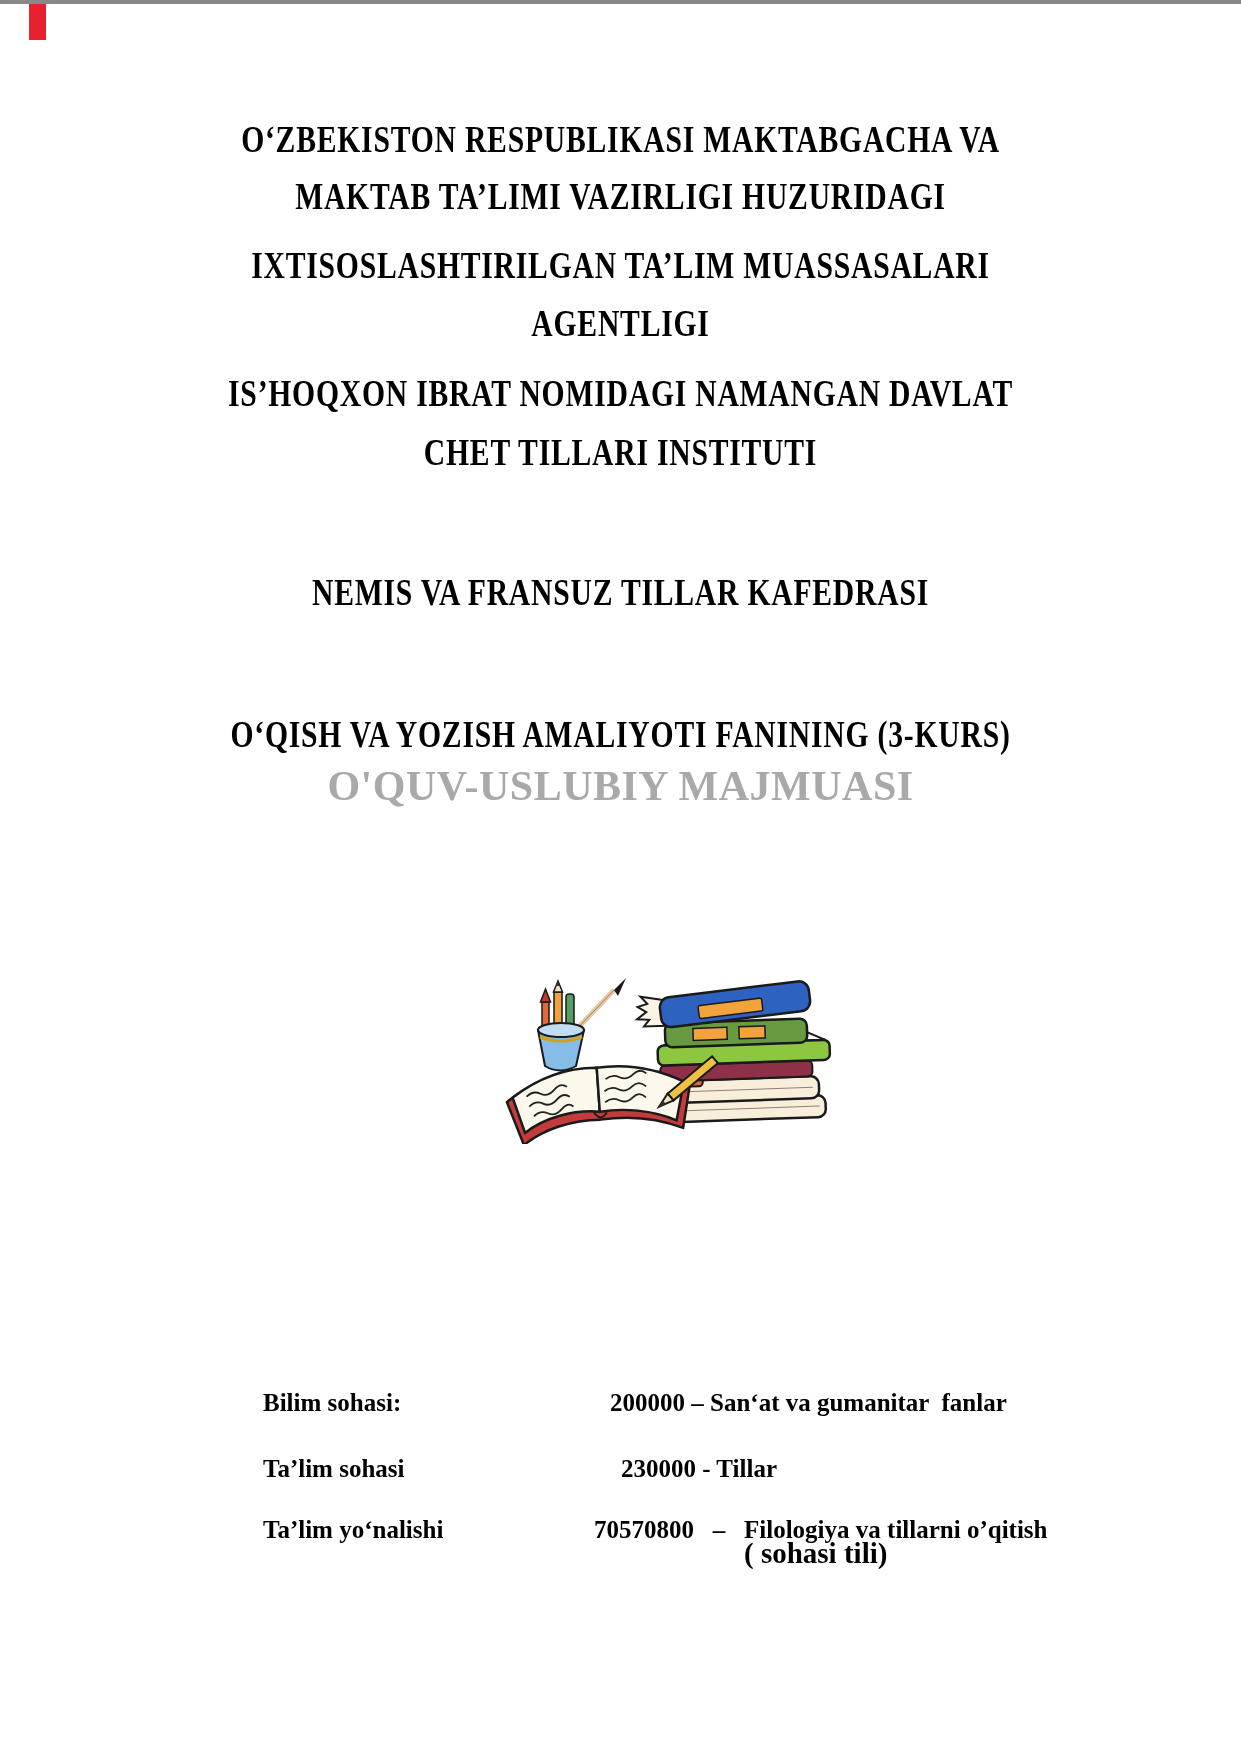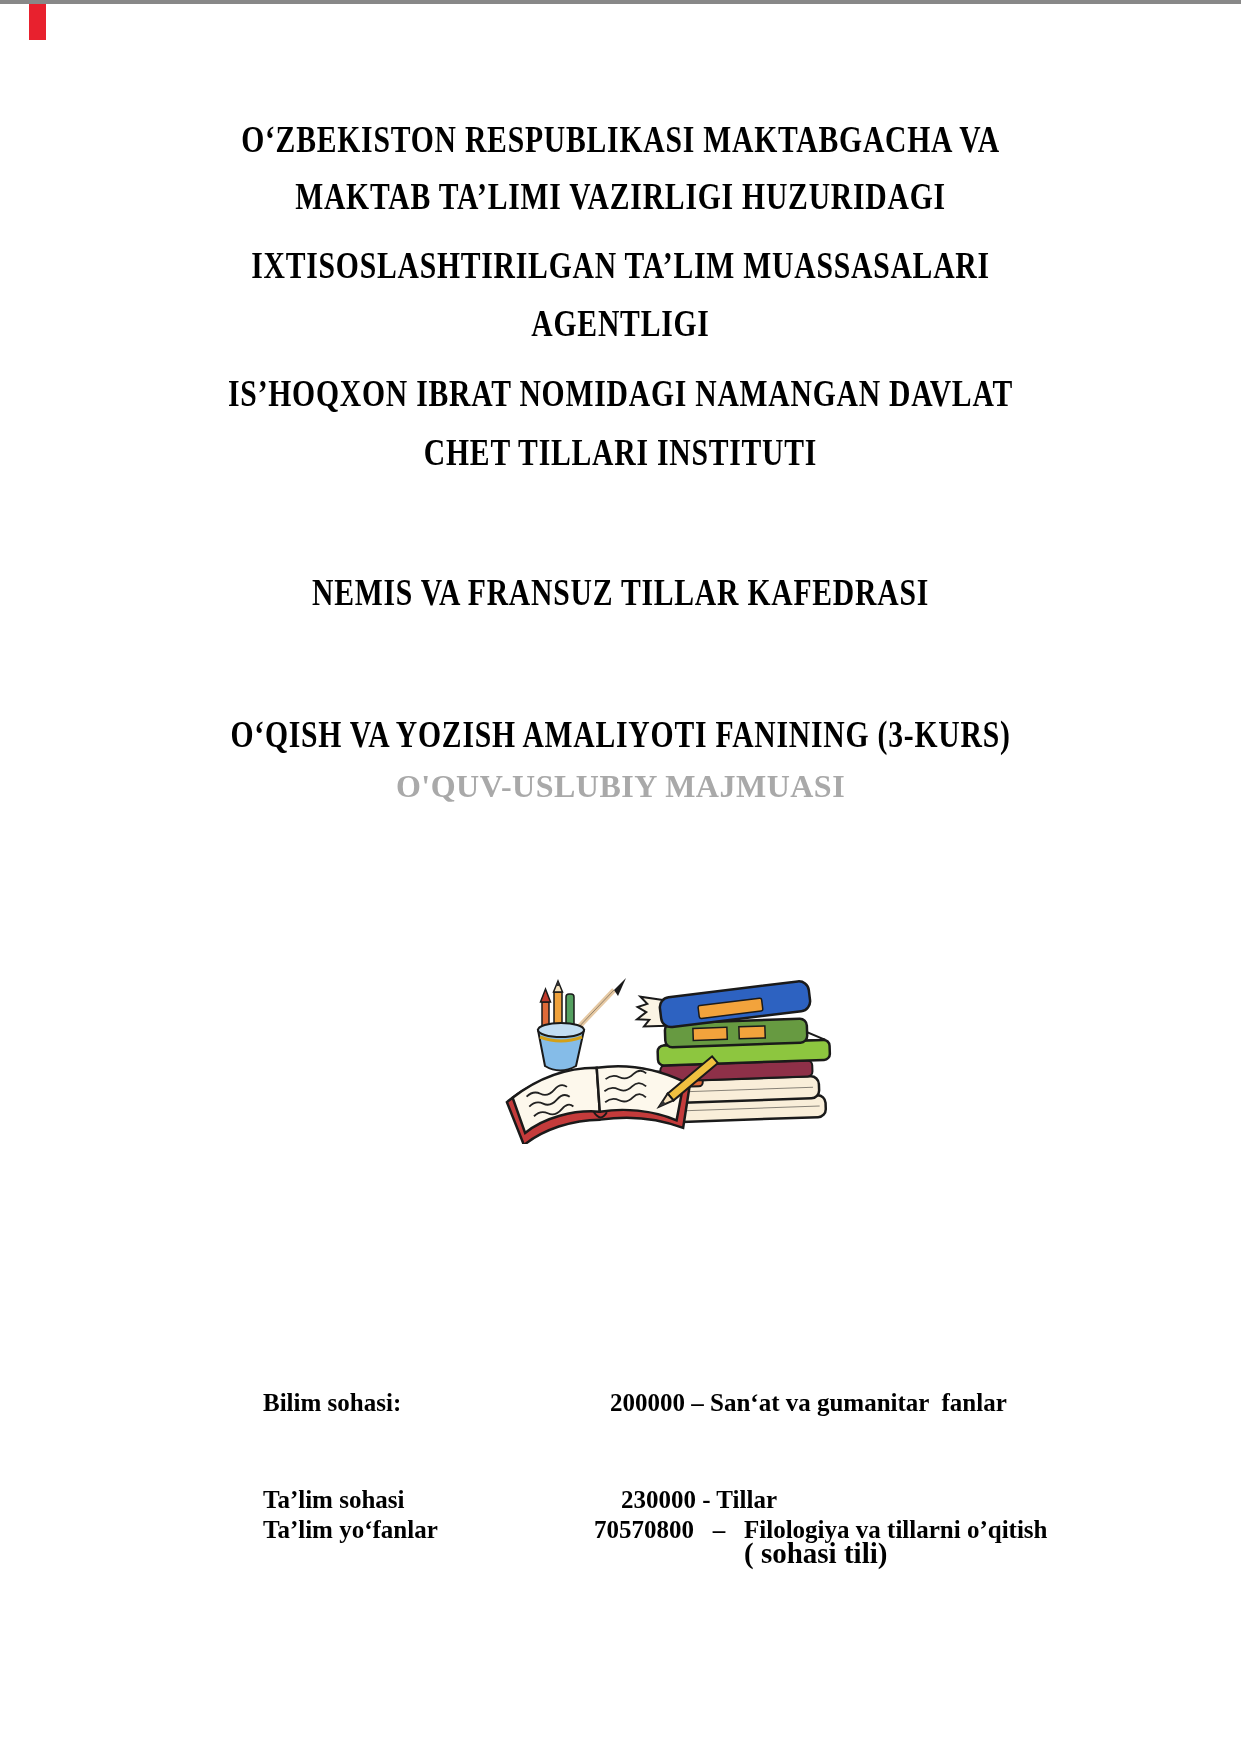--- a/index.html
+++ b/index.html
@@ -23,21 +23,21 @@
     font-size:38px;line-height:38px;
     letter-spacing:1px;
     transform:scaleX(0.78);
     transform-origin:center;
     white-space:pre;
   }
   .h-gray{
     position:absolute;left:0;width:100%;
     text-align:center;
     font-weight:bold;
-    font-size:32px;line-height:40px;
+    font-size:42px;line-height:40px;
     color:#a9a9a9;
     letter-spacing:0.5px;
     white-space:pre;
   }
   .illustration{
     position:absolute;left:500px;top:970px;width:335px;height:170px;
   }
   .detail-row{
     position:absolute;left:238px;
     font-weight:bold;font-size:25px;line-height:30px;
@@ -126,22 +126,22 @@
         <rect x="10" y="0" width="58" height="9" fill="#f0c040" stroke="#1a1a1a" stroke-width="2"></rect>
         <path d="M10,0 L-5,4.5 L10,9 Z" fill="#f7e3bd" stroke="#1a1a1a" stroke-width="2"></path>
         <path d="M-5,4.5 L2,2.2 L2,6.8 Z" fill="#333"></path>
       </g>
     </svg>
   </div>
 
   <div class="detail-row row-1" style="top:1354px">
     <span class="detail-label">Bilim sohasi:</span><span class="detail-value">200000 – San‘at va gumanitar  fanlar</span>
   </div>
-  <div class="detail-row row-2" style="top:1451px">
+  <div class="detail-row row-2" style="top:1420px">
     <span class="detail-label">Ta’lim sohasi</span><span class="detail-value">230000 - Tillar</span>
   </div>
   <div class="detail-row row-3" style="top:1481px">
-    <span class="detail-label">Ta’lim yo‘fanlar</span><span class="detail-value">70570800   –   Filologiya va tillarni o’qitish</span>
+    <span class="detail-label">Ta’lim yo‘nalishi</span><span class="detail-value">70570800   –   Filologiya va tillarni o’qitish</span>
   </div>
 
   <div class="lang-note">( sohasi tili)</div>
 
 </div>
 
 </body></html>

